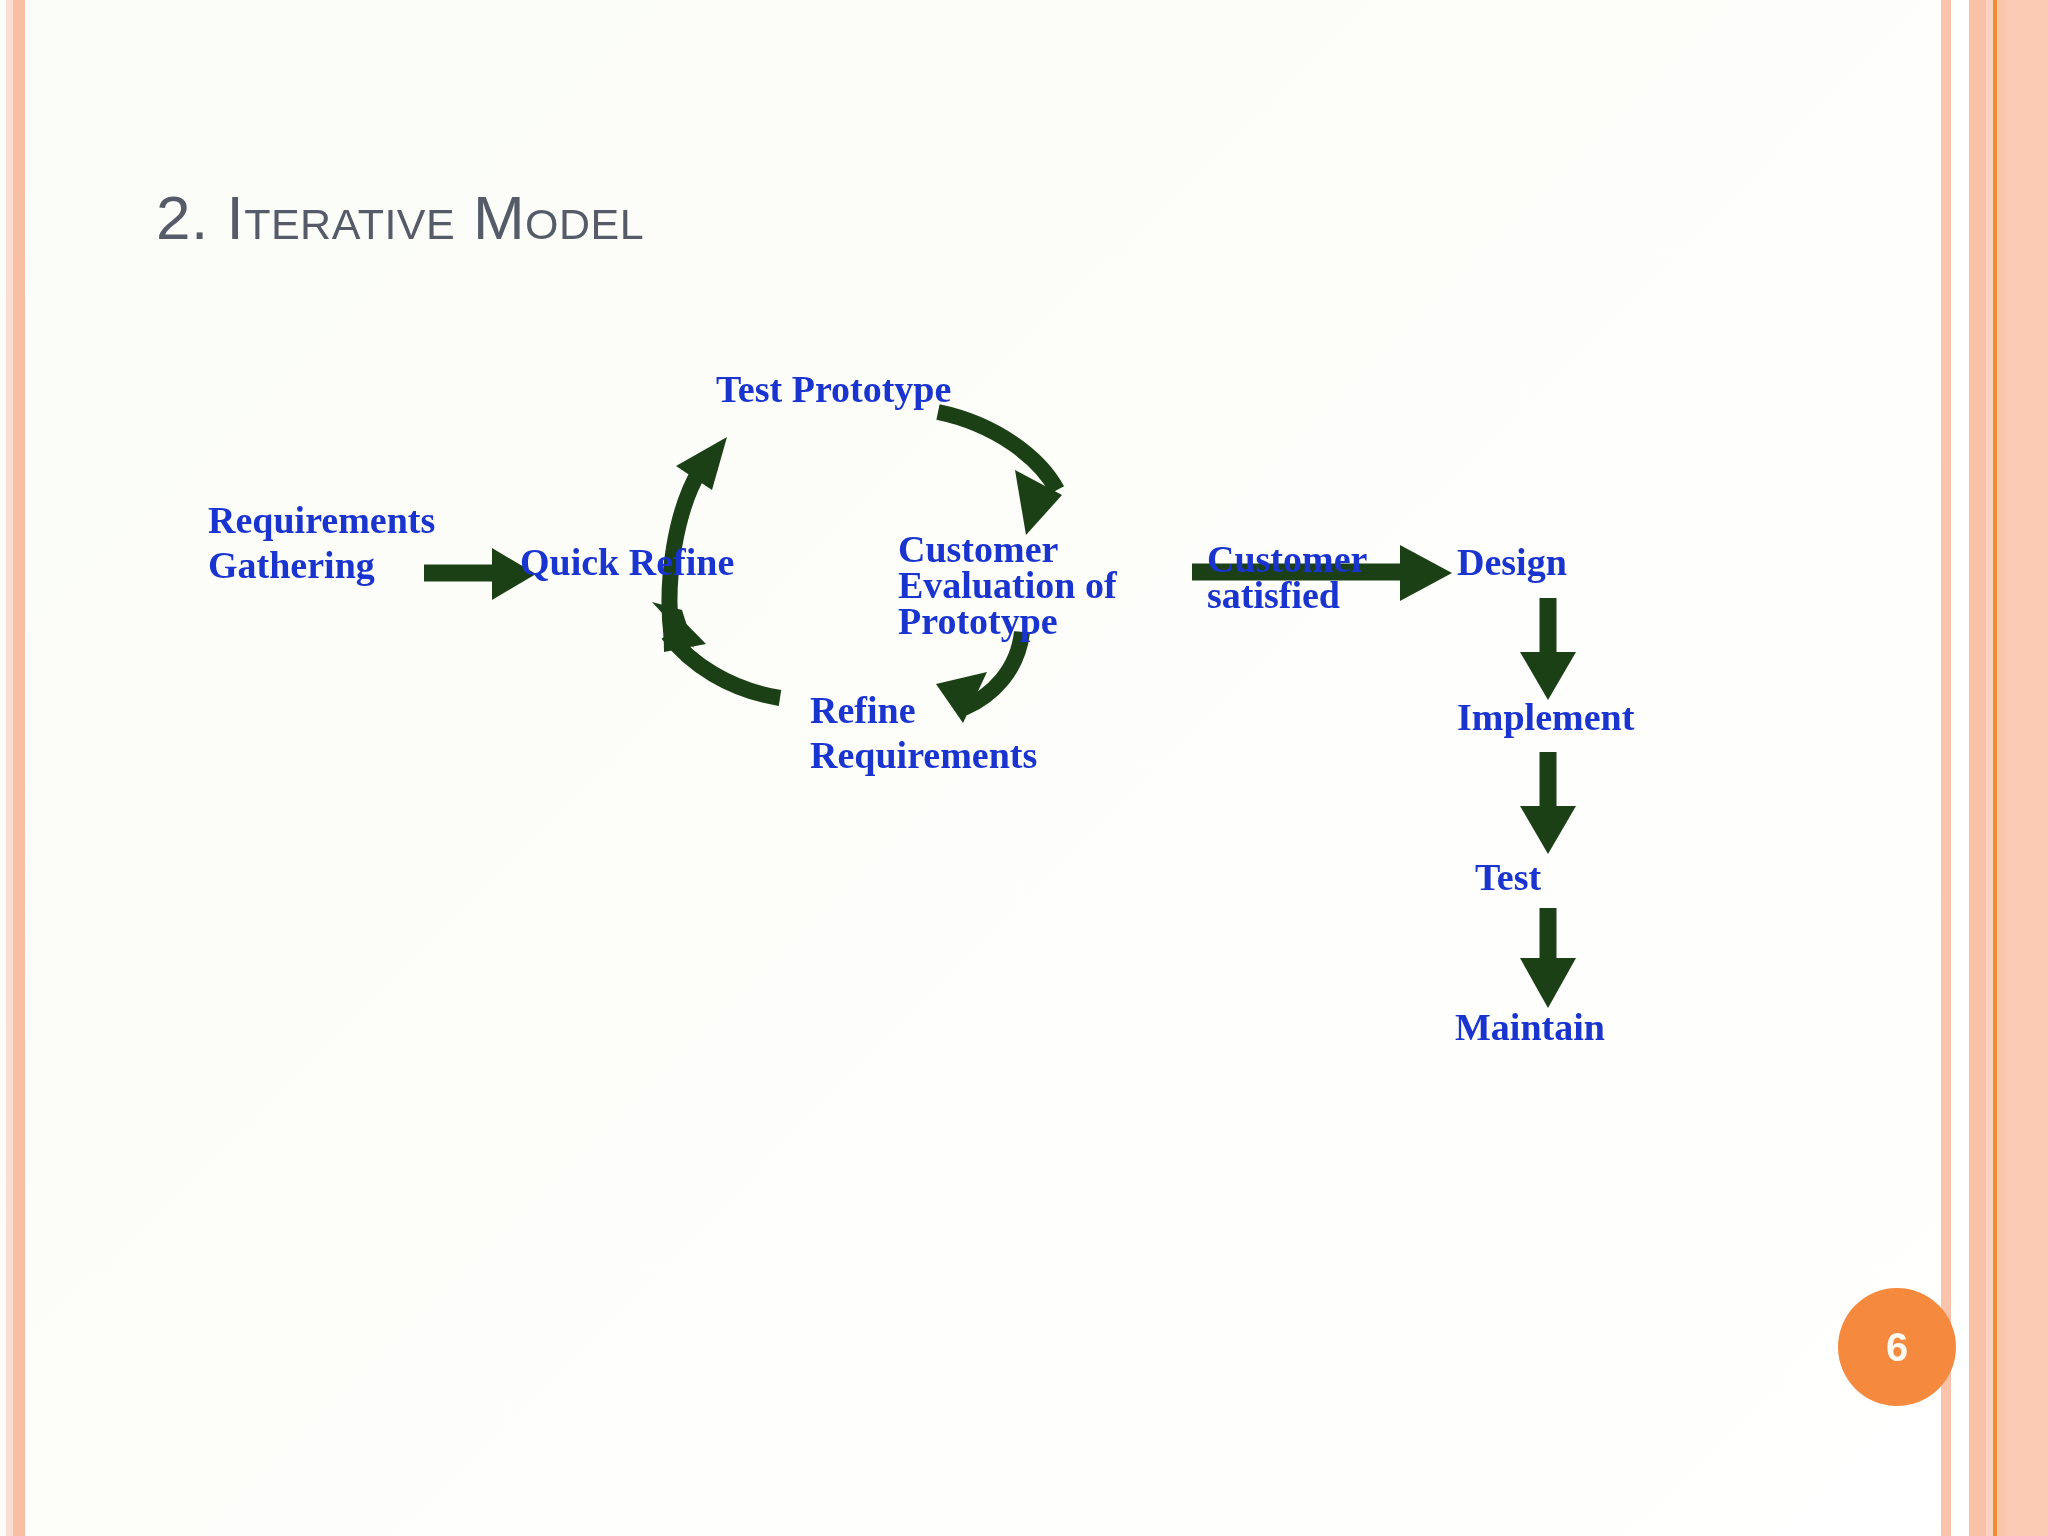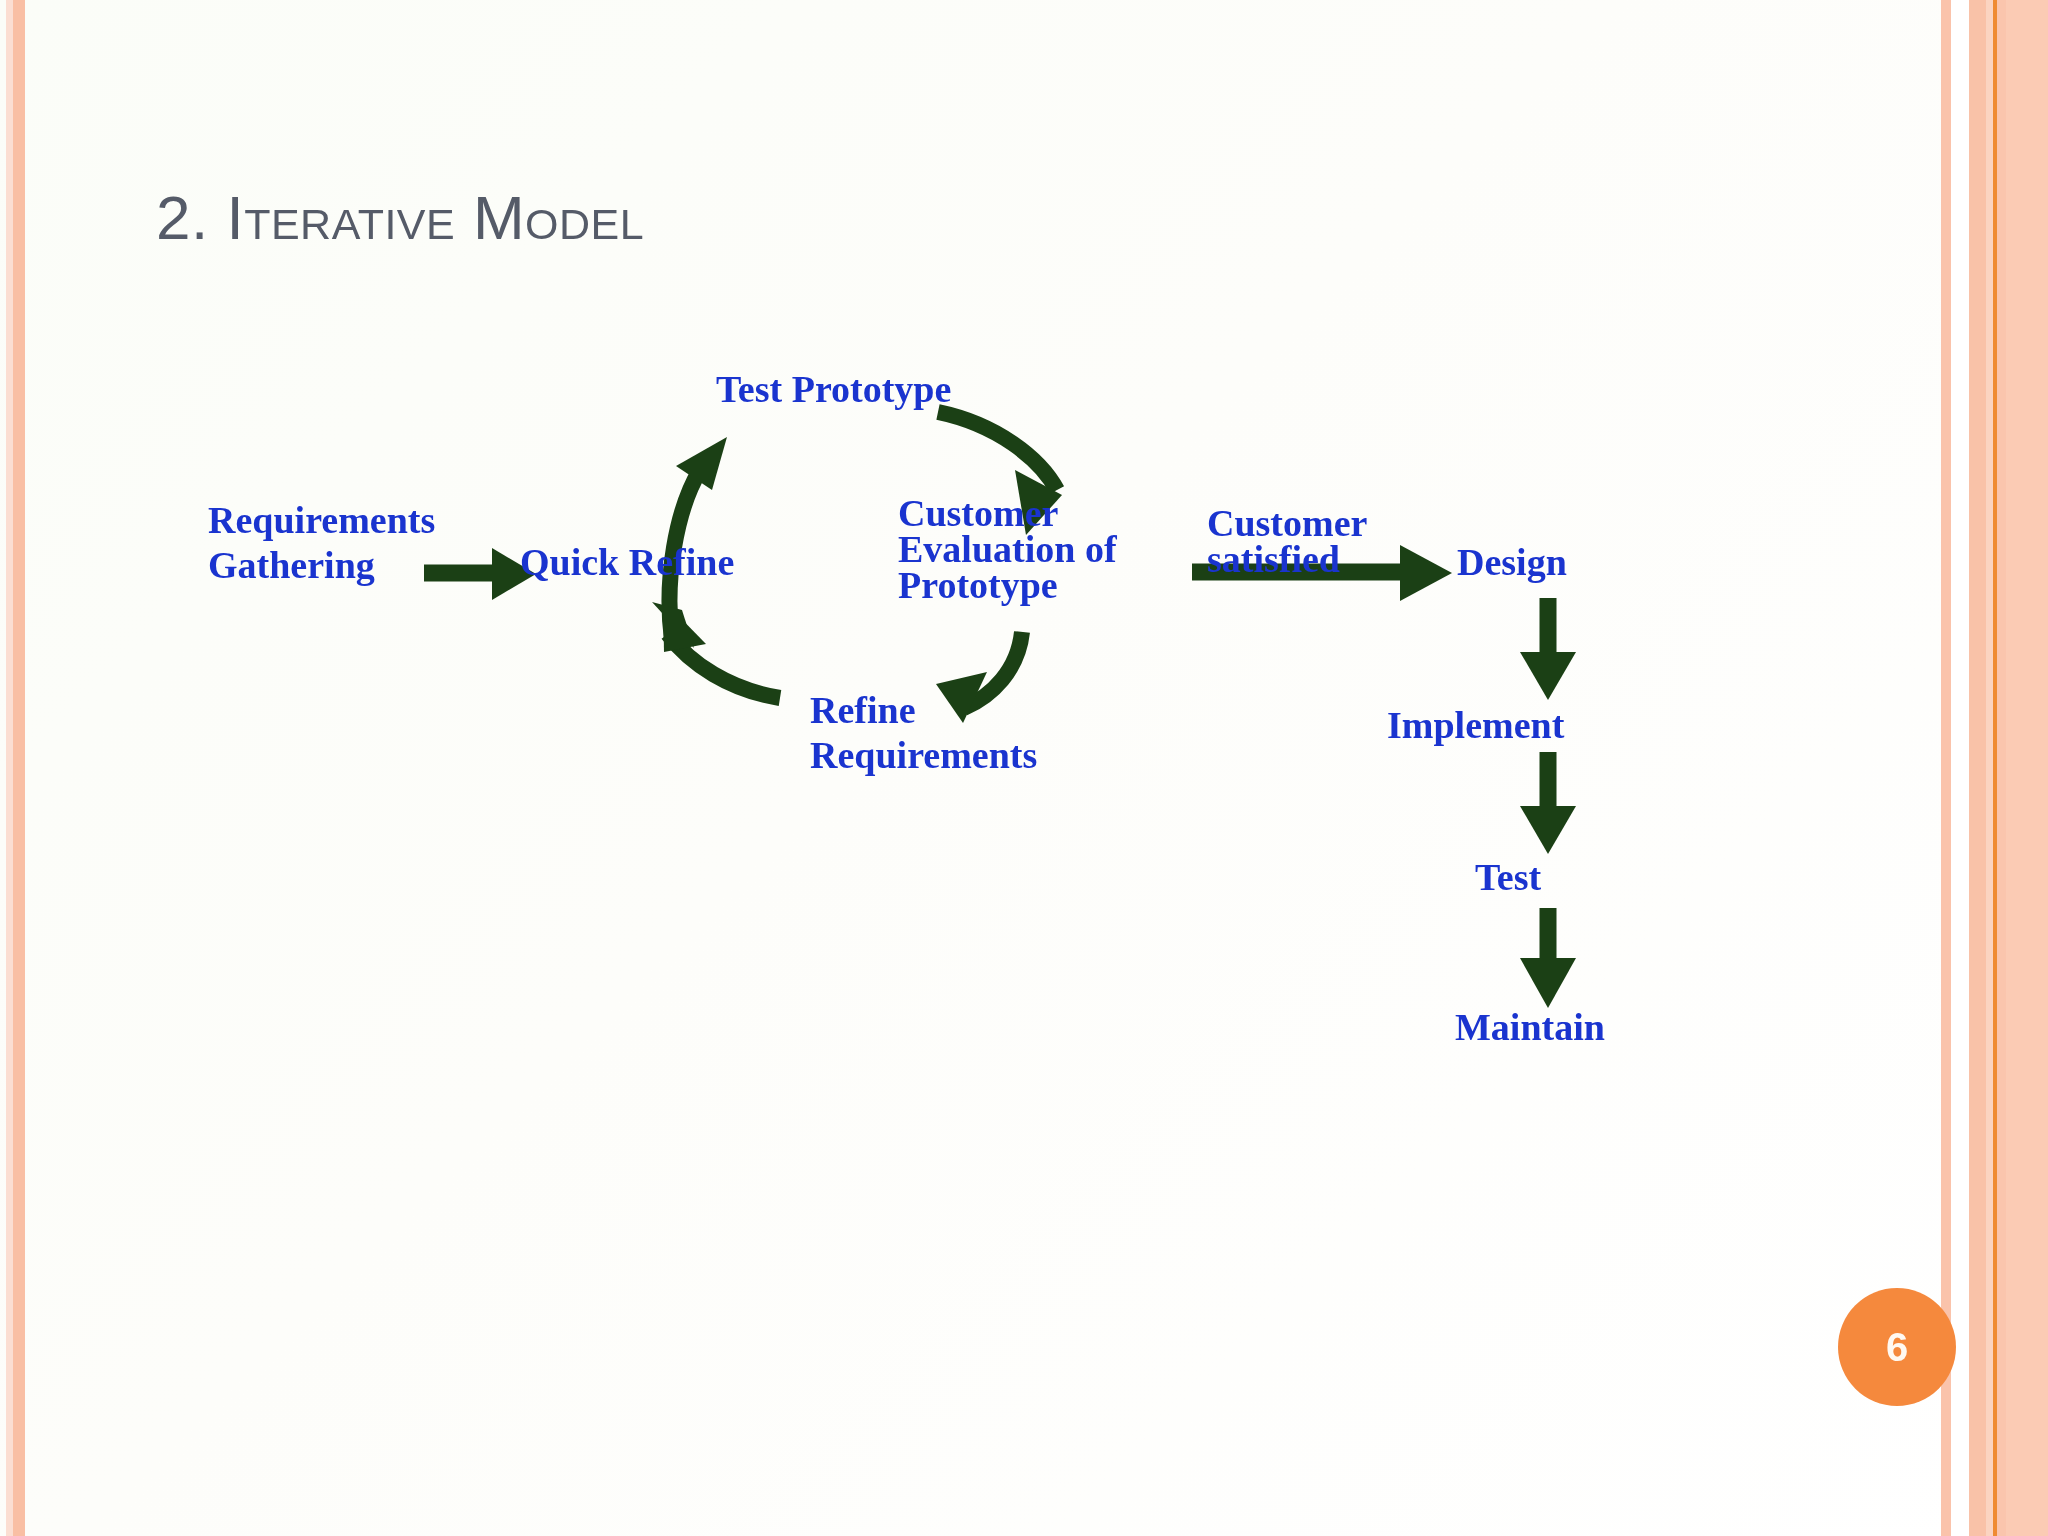--- a/index.html
+++ b/index.html
@@ -58,31 +58,31 @@
   
   .lbl {
     position: absolute;
     color: #1a34cf;
     font-family: "Liberation Serif", serif;
     font-weight: bold;
     font-size: 38px;
     line-height: 1.18;
     white-space: pre-line;
   }
-  .lbl.tight { line-height: 0.95; }
+  .lbl.tight { line-height: 0.95; margin-top: 36px; }
 
   
   .lbl-requirements    { left: 208px;  top: 498px;  }
   .lbl-quick-design    { left: 520px;  top: 540px;  }
   .lbl-build-prototype { left: 716px;  top: 367px;  }
   .lbl-customer-eval   { left: 898px;  top: 495px;  }
   .lbl-refine-req      { left: 765px;  top: 688px; margin-left: 45px;  }
   .lbl-customer-satis  { left: 1207px; top: 505px;  }
   .lbl-design          { left: 1457px; top: 540px;  }
-  .lbl-implement       { left: 1387px; top: 695px; margin-top: 8px;  }
+  .lbl-implement       { left: 1457px; top: 695px;  }
   .lbl-test            { left: 1475px; top: 855px;  }
   .lbl-maintain        { left: 1455px; top: 1005px; }
 
   
   .arrow-layer {
     position: absolute;
     left: 0;
     top: 0;
     width: 2048px;
     height: 1536px;

